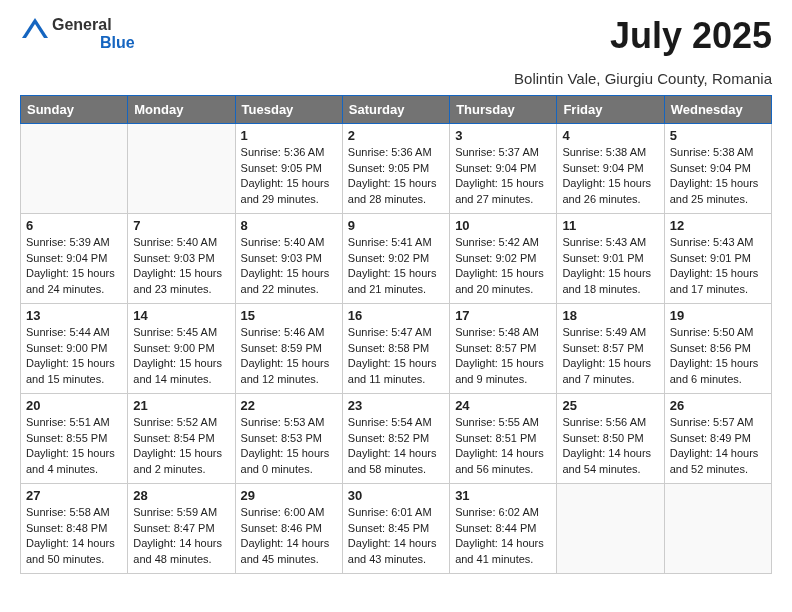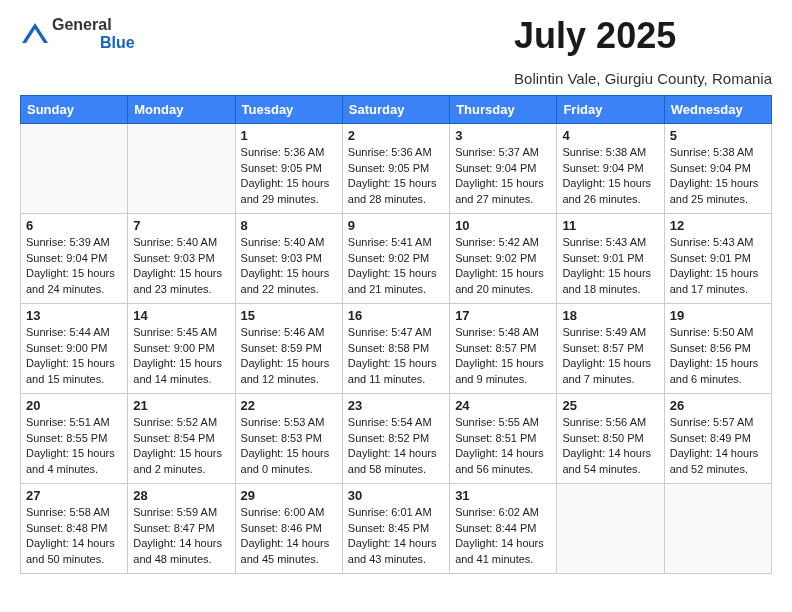--- a/index.html
+++ b/index.html
@@ -15,40 +15,40 @@
       align-items: flex-start;
       justify-content: space-between;
       margin-bottom: 8px;
     }
     .logo {
       display: flex;
       flex-direction: column;
       align-items: flex-start;
     }
     .title-block {
-      text-align: left;
+      text-align: right;
     }
     .month-year {
       font-size: 36px;
       font-weight: bold;
       color: #1a1a1a;
       line-height: 1.1;
     }
     .location {
       font-size: 15px;
       color: #333;
       margin-top: 14px;
     }
     .calendar {
       width: 100%;
       border-collapse: collapse;
       margin-top: 4px;
     }
     .calendar th {
-      background-color: #3b82f6;
+      background-color: #737373;
       color: #fff;
       font-size: 13px;
       font-weight: bold;
       padding: 6px 6px;
       text-align: left;
       border: 1px solid #1565c0;
     }
     .calendar td {
       border: 1px solid #ccc;
       vertical-align: top;
@@ -68,21 +68,21 @@
       margin-bottom: 2px;
       display: block;
     }
     .day-info {
       font-size: 11px;
       line-height: 1.45;
       color: #222;
     }
     .logo-wrapper {
       display: flex;
-      align-items: flex-end;
+      align-items: flex-start;
     }
     .logo-svg {
       margin-right: 2px;
     }
   </style>
 </head>
 <body>
 
 <div class="header">
   <div class="logo">

